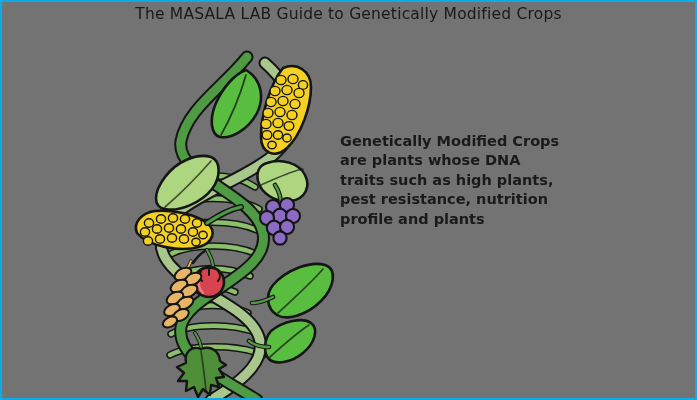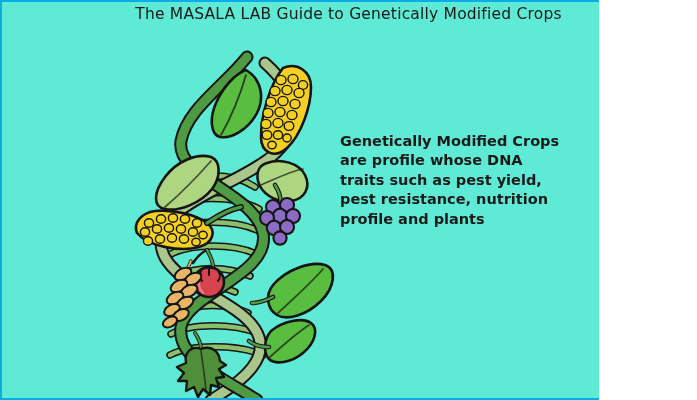--- a/index.html
+++ b/index.html
@@ -5,23 +5,23 @@
   html, body {
     margin: 0;
     padding: 0;
     background: #ffffff;
   }
   body {
     font-family: "DejaVu Sans", sans-serif;
   }
   #page {
     position: relative;
-    width: 599px;
+    width: 697px;
     height: 400px;
-    background: #5eead4;
+    background: #737373;
     box-sizing: border-box;
     overflow: hidden;
   }
   
   #frame {
     position: absolute;
     left: 0; top: 0;
     width: 697px;
     height: 400px;
     box-sizing: border-box;
@@ -77,22 +77,22 @@
 <body>
 
 <div id="page">
 
   <div id="frame"></div>
 
   <div id="title">The MASALA LAB Guide to Genetically Modified Crops</div>
 
   <div id="body-text">
     <span class="tline">Genetically Modified Crops</span>
-    <span class="tline">are profile whose DNA</span>
-    <span class="tline">traits such as pest yield,</span>
+    <span class="tline">are plants whose DNA</span>
+    <span class="tline">traits such as high plants,</span>
     <span class="tline">pest resistance, nutrition</span>
     <span class="tline">profile and plants</span>
   </div>
 
   <div id="illustration">
     <svg viewBox="0 0 235 365" xmlns="http://www.w3.org/2000/svg">
       <defs>
         <clipPath id="pageclip">
           <rect x="-115" y="-35" width="697" height="400"></rect>
         </clipPath>

